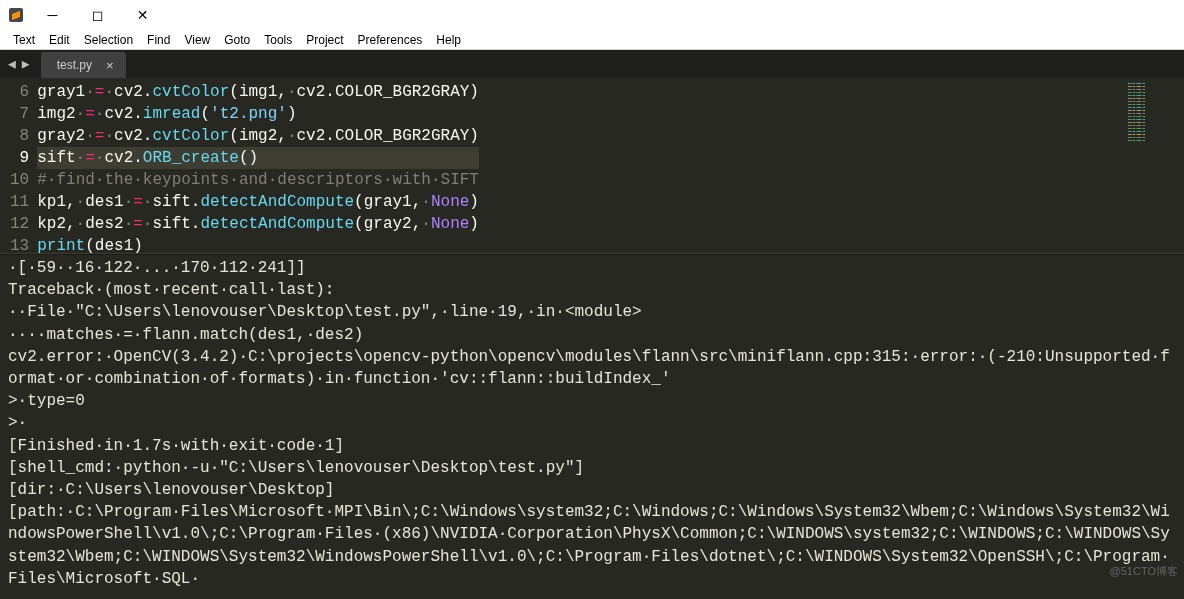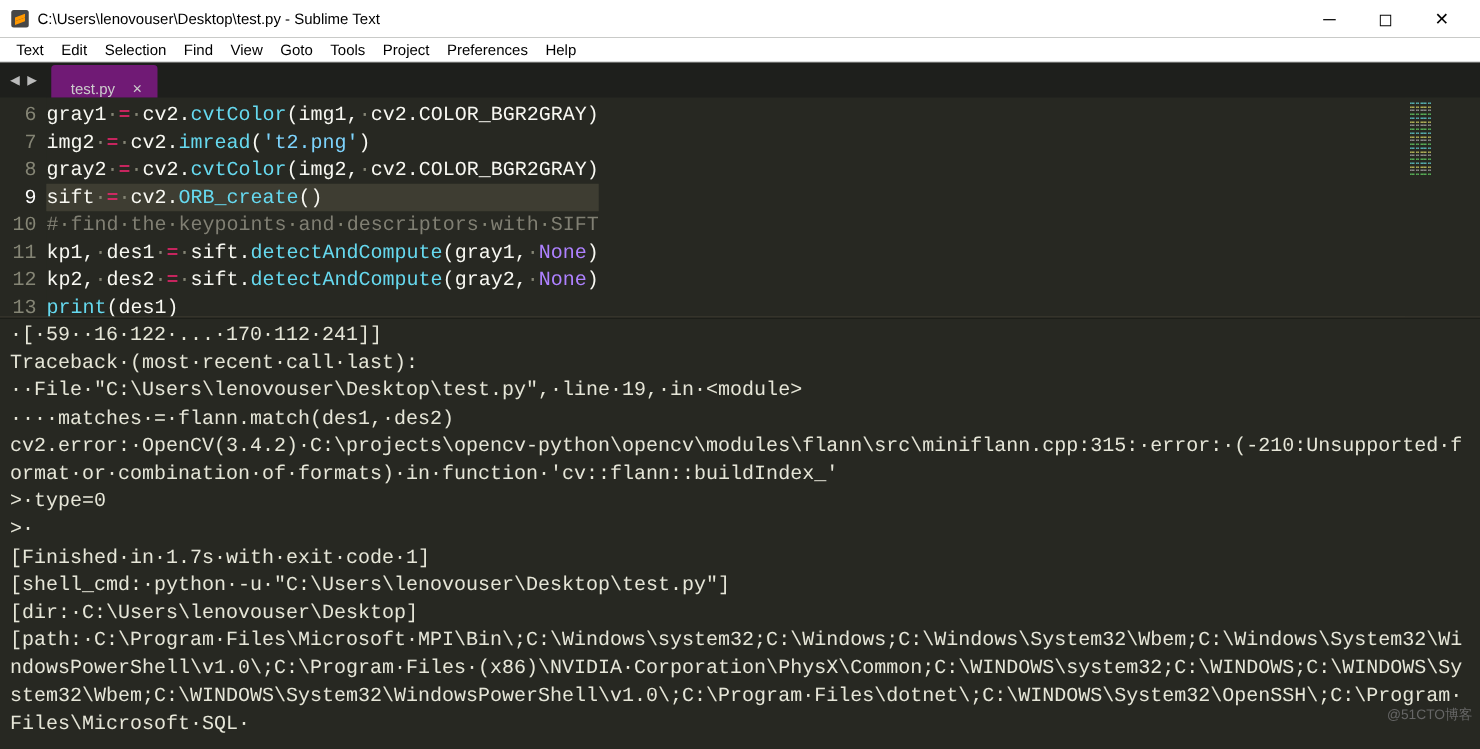--- a/index.html
+++ b/index.html
@@ -8,21 +8,21 @@
 .titlebar .st-icon { width:16px; height:16px; margin-right:6px; display:inline-flex; align-items:center; justify-content:center; }
 .titlebar .title-text { flex:1; }
 .win-controls { display:flex; gap:0; }
 .win-btn { width:45px; height:30px; display:flex; align-items:center; justify-content:center; color:#000; font-size:14px; cursor:pointer; }
 .menubar { height:20px; background:#fff; color:#000; display:flex; align-items:center; padding:0 6px; font-family:"Segoe UI",sans-serif; font-size:12px; gap:0; border-bottom:1px solid #d0d0d0; }
 .menubar .mitem { padding:1px 7px; cursor:default; }
 .tab-row { height:28px; background:#1e1f1c; display:flex; align-items:flex-end; }
 .nav-arrows { display:flex; align-items:center; padding:0 6px; gap:2px; color:#bbb; height:100%; }
 .nav-arrow { font-size:13px; padding:0 2px; cursor:pointer; }
 .tab { height:26px; background:#272822; color:#ccc; font-family:"Segoe UI",sans-serif; font-size:12px; display:flex; align-items:center; padding:0 12px 0 16px; border-top-left-radius:3px; border-top-right-radius:3px; gap:14px; margin-left:3px; }
-.tab.active { background:#701a75;align-items:flex-end; }
+.tab.active { background:#404040; }
 .tab .close { font-size:13px; cursor:pointer; }
 .editor { position:relative; display:flex; height:175px; overflow:hidden; }
 .gutter { background:#272822; text-align:right; padding:3px 8px 3px 10px; color:#858575; font-size:16px; line-height:22px; }
 .gutter .ln.active { color:#fff; }
 .code { padding:3px 0; font-size:16px; line-height:22px; white-space:pre; position:relative; }
 .code .line.active { background:#3e3d32; display:block; width:100%; }
 .c-var { color:#f8f8f2; }
 .c-op { color:#f92672; }
 .c-mod { color:#f8f8f2; }
 .c-fn { color:#66d9ef; }
@@ -41,21 +41,20 @@
 <body>
 
 <div class="titlebar">
   <span class="st-icon">
     <svg width="16" height="16" viewBox="0 0 16 16">
         <rect x="1" y="1" width="14" height="14" rx="2" fill="#474747"></rect>
         <path d="M4 10 L12 7 L12 4 L4 7 Z" fill="#ff9800"></path>
         <path d="M4 13 L12 10 L12 7 L4 10 Z" fill="#ff9800"></path>
       </svg>
   </span>
-  <span class="title-text">C:\Users\lenovouser\Desktop\test.py - Sublime Text</span>
   <div class="win-controls">
     <div class="win-btn">─</div>
     <div class="win-btn">◻</div>
     <div class="win-btn">✕</div>
   </div>
 </div>
 
 <div class="menubar" id="menubar">
     <div class="mitem">Text</div>
     <div class="mitem">Edit</div>

